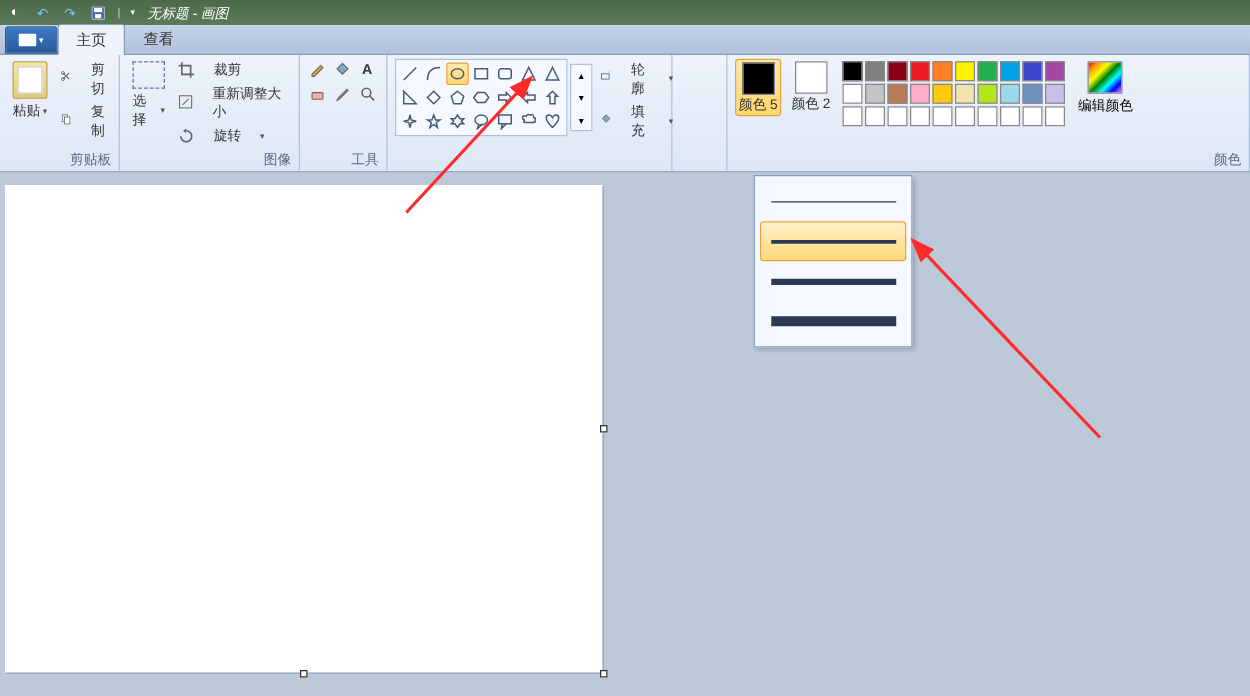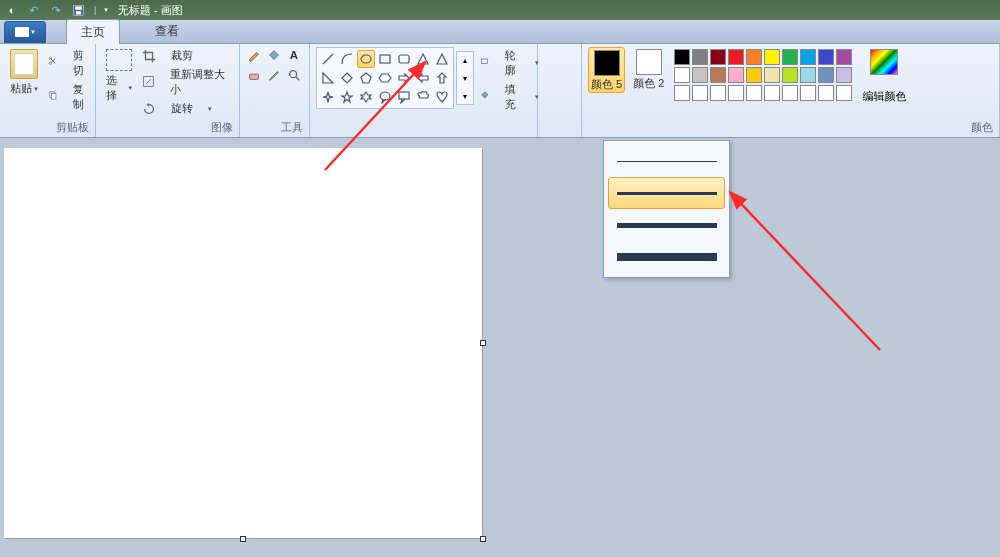--- a/index.html
+++ b/index.html
@@ -4,24 +4,24 @@
 <style>
   * { box-sizing: border-box; margin: 0; padding: 0; font-family: "Microsoft YaHei", "SimSun", sans-serif; }
   body { width: 1000px; height: 557px; background: #bcc9d9; overflow: hidden; position: relative; }
   
   
   .titlebar { height: 20px; background: linear-gradient(#4a6a4a, #5a7a5a); color: #fff; font-size: 11px; display: flex; align-items: center; padding: 0 4px; }
   .qat { display: flex; align-items: center; gap: 6px; }
   .qat-btn { width: 16px; height: 16px; display: flex; align-items: center; justify-content: center; font-size: 11px; color: #fff; cursor: pointer; }
   .qat-btn.blue { color: #7ac6ff; }
   .qat-sep { color: #ccc; font-size: 9px; margin: 0 2px; }
-  .title-text { margin-left: 10px; color: #fff; font-size: 11px; }
-  
-  
-  .tabs-row { height: 24px; background: linear-gradient(#c5d4e7, #b0c2da); display: flex; align-items: flex-end; border-bottom: 1px solid #8a9db8; gap: 20px; }
+  .title-text { margin-left: 10px; color: #fff; font-size: 11px; font-style: italic; }
+  
+  
+  .tabs-row { height: 24px; background: linear-gradient(#c5d4e7, #b0c2da); display: flex; align-items: flex-end; border-bottom: 1px solid #8a9db8; }
   .file-btn { width: 42px; height: 22px; margin-left: 4px; background: linear-gradient(#3a7ac8, #2a5a98); border: 1px solid #2a5a98; border-radius: 3px 3px 0 0; display: flex; align-items: center; justify-content: center; gap: 2px; cursor: pointer; }
   .file-icon { width: 14px; height: 10px; background: #fff; border-radius: 1px; }
   .file-arrow { color: #fff; font-size: 7px; }
   .tab { padding: 4px 14px 3px; font-size: 12px; color: #333; cursor: pointer; border: 1px solid transparent; border-bottom: none; }
   .tab.active { background: #eef3fb; border-color: #8a9db8; border-radius: 3px 3px 0 0; position: relative; top: 1px; }
   
   
   .ribbon { height: 94px; background: linear-gradient(#eef3fb, #dde7f5); border-bottom: 1px solid #8a9db8; display: flex; }
   .group { border-right: 1px solid #b0c2da; padding: 3px 6px 2px; display: flex; flex-direction: column; justify-content: space-between; }
   .group-body { flex: 1; display: flex; align-items: flex-start; gap: 4px; }
@@ -50,21 +50,21 @@
   
   .size-btn .bars { width:26px; display:flex; flex-direction:column; gap:3px; align-items:center; padding:4px 0; }
   .size-btn .bars span { background:#2a3a55; width:22px; }
   
   .color-box { width:26px; height:26px; border:1px solid #888; }
   .color-btn.active { background: linear-gradient(#ffe9a8, #ffd66b); border:1px solid #e6a23c; border-radius:3px; padding:2px; }
   
   .palette { display:grid; grid-template-columns: repeat(10, 16px); grid-auto-rows:16px; gap:2px; padding:2px; }
   .swatch { border:1px solid #888; cursor:pointer; }
   
-  .edit-colors { display:flex; flex-direction:column; align-items:center; gap:14px; cursor:pointer; padding:2px 4px; }
+  .edit-colors { display:flex; flex-direction:column; align-items:center; gap:2px; cursor:pointer; padding:2px 4px; }
   .rainbow { width:28px; height:26px; background: linear-gradient(135deg, red, orange, yellow, green, cyan, blue, violet); border:1px solid #888; }
   
   
   .workspace { position:absolute; top:138px; left:0; right:0; bottom:0; background:#bcc9d9; }
   .canvas { position:absolute; top:10px; left:4px; width:478px; height:390px; background:#fff; box-shadow: 1px 1px 0 #8a9db8; }
   .handle { position:absolute; width:6px; height:6px; background:#fff; border:1px solid #333; }
   
   
   .size-dropdown { position:absolute; top:140px; left:603px; width:127px; background:#f5f9ff; border:1px solid #8a9db8; box-shadow: 2px 2px 4px rgba(0,0,0,0.2); padding:4px; display:flex; flex-direction:column; gap:0; }
   .size-option { height:32px; display:flex; align-items:center; justify-content:center; cursor:pointer; border:1px solid transparent; }

